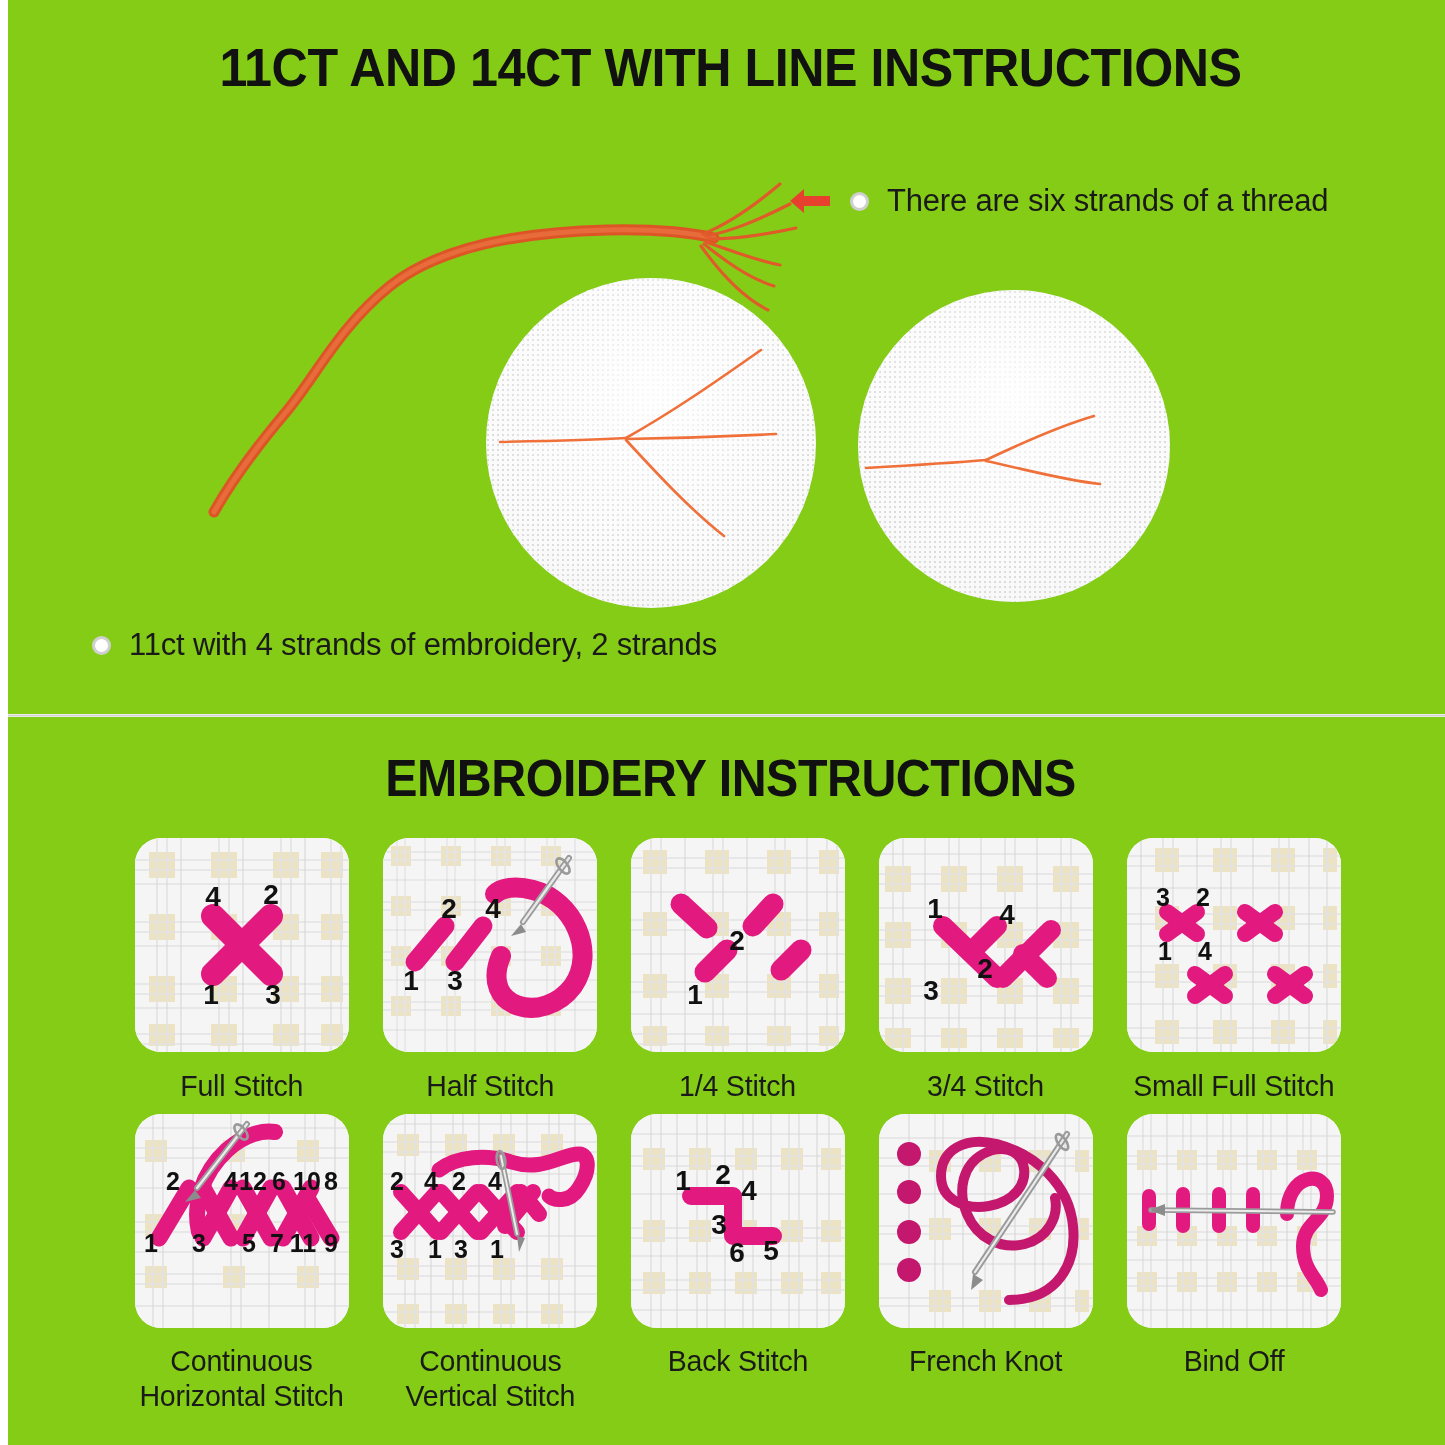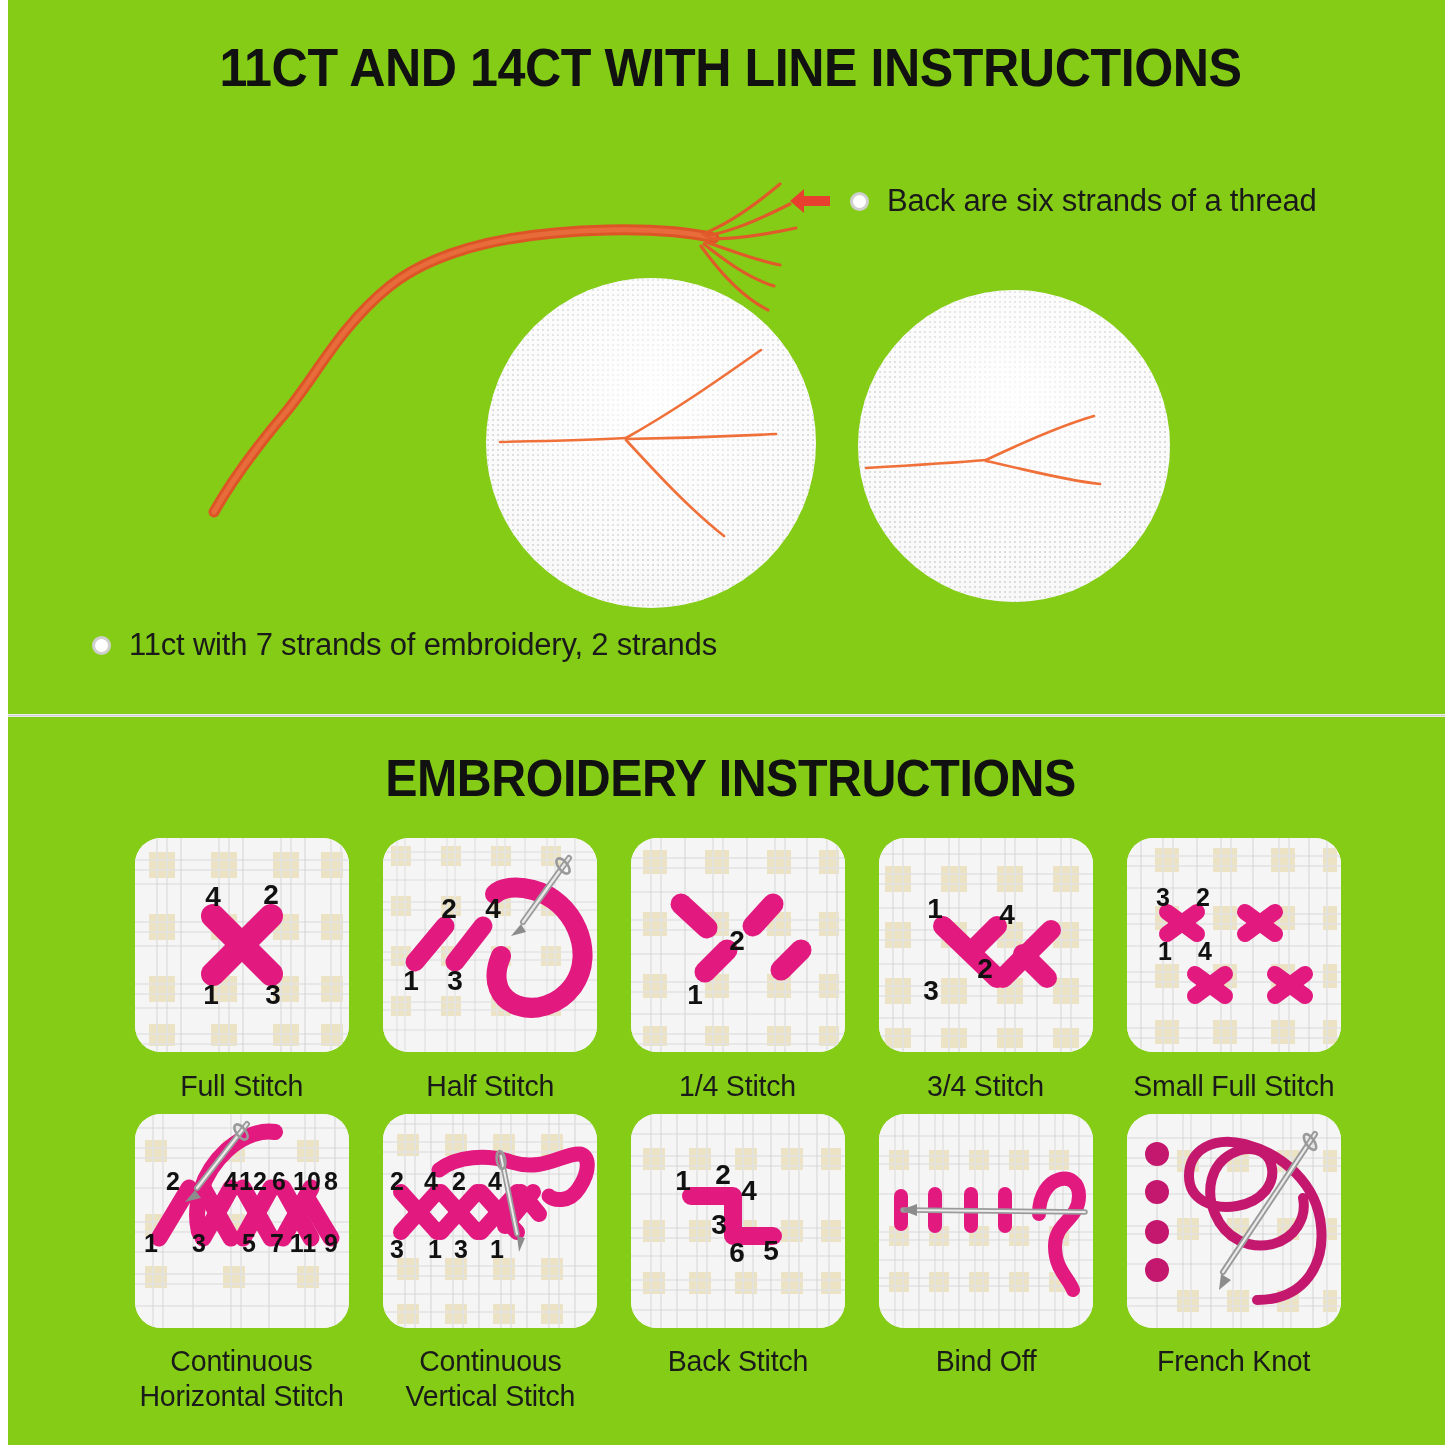--- a/index.html
+++ b/index.html
@@ -107,21 +107,21 @@
       <path d="M546 124 C 566 140, 590 158, 616 166" stroke-width="3.1"></path>
       <path d="M543 126 C 560 150, 582 176, 610 190" stroke-width="3.1"></path>
     </g>
   </svg>
 
   <div class="arrow-row">
     <svg class="red-arrow" viewBox="0 0 44 30">
       <path d="M2 15 L16 3 L16 10 L42 10 L42 20 L16 20 L16 27 Z" fill="#e8402e"></path>
     </svg>
     <span class="bullet-ring"></span>
-    <span class="note-text">Back are six strands of a thread</span>
+    <span class="note-text">There are six strands of a thread</span>
   </div>
 
   <div class="fabric-circle" id="circle-11ct">
     <div class="mesh"></div>
     <div class="mesh2"></div>
     <svg viewBox="0 0 330 330">
       <g fill="none" stroke="#f0703a" stroke-width="2.6" stroke-linecap="round">
         <path d="M14 164 C 60 163, 105 162, 140 160"></path>
         <path d="M140 160 C 190 132, 235 100, 275 72"></path>
         <path d="M140 161 C 200 160, 250 158, 290 156"></path>
@@ -137,21 +137,21 @@
       <g fill="none" stroke="#ef7038" stroke-width="2.6" stroke-linecap="round">
         <path d="M8 178 C 60 175, 105 172, 128 170"></path>
         <path d="M128 170 C 170 150, 205 135, 236 126"></path>
         <path d="M128 171 C 170 180, 205 190, 242 194"></path>
       </g>
     </svg>
   </div>
 
   <div class="caption-row" id="caption-11ct">
     <span class="bullet-ring"></span>
-    <span class="caption-text">11ct with 7 strands of embroidery, 2 strands</span>
+    <span class="caption-text">11ct with 4 strands of embroidery, 2 strands</span>
   </div>
 
   <div class="divider"></div>
 
   <div class="title-2">EMBROIDERY INSTRUCTIONS</div>
 
   <div class="grid">
 
     <div class="cell">
       <div class="tile">
@@ -560,20 +560,74 @@
         </svg>
       </div>
       <div class="cell-label">Back Stitch</div>
     </div>
 
     <div class="cell row2">
       <div class="tile">
         <svg class="weave" viewBox="0 0 214 214">
           <rect width="214" height="214" fill="#f5f5f5"></rect>
           <g fill="#ece3c4">
+            <rect x="50" y="36" width="22" height="22"></rect>
+              <rect x="100" y="36" width="22" height="22"></rect>
+            <rect x="150" y="36" width="22" height="22"></rect>
+              <rect x="196" y="36" width="14" height="22"></rect>
+            <rect x="50" y="104" width="22" height="22"></rect>
+              <rect x="100" y="104" width="22" height="22"></rect>
+            <rect x="150" y="104" width="22" height="22"></rect>
+              <rect x="196" y="104" width="14" height="22"></rect>
+            <rect x="50" y="176" width="22" height="22"></rect>
+              <rect x="100" y="176" width="22" height="22"></rect>
+            <rect x="150" y="176" width="22" height="22"></rect>
+              <rect x="196" y="176" width="14" height="22"></rect>
+          </g>
+          <g stroke="#e2e2e2" stroke-width="1.5">
+            <path d="M0 44 H214 M0 52 H214 M0 112 H214 M0 120 H214 M0 184 H214 M0 192 H214"></path>
+            <path d="M56 0 V214 M64 0 V214 M106 0 V214 M114 0 V214 M156 0 V214 M164 0 V214 M200 0 V214"></path>
+          </g>
+          <g stroke="#cfcfcf" stroke-width="1.2" opacity="0.7">
+            <path d="M0 24 H214 M0 80 H214 M0 150 H214"></path>
+            <path d="M30 0 V214 M84 0 V214 M136 0 V214 M186 0 V214"></path>
+          </g>
+        </svg>
+        <svg class="art" viewBox="0 0 214 214">
+          <g fill="#c4176e">
+            <circle cx="30" cy="40" r="12"></circle>
+            <circle cx="30" cy="78" r="12"></circle>
+            <circle cx="30" cy="118" r="12"></circle>
+            <circle cx="30" cy="156" r="12"></circle>
+          </g>
+          <g stroke="#c4176e" stroke-width="9" fill="none" stroke-linecap="round">
+            <path d="M29 36 C 34 32, 40 38, 34 44 C 28 50, 22 42, 28 36"></path>
+            <path d="M29 74 C 34 70, 40 76, 34 82 C 28 88, 22 80, 28 74"></path>
+            <path d="M29 114 C 34 110, 40 116, 34 122 C 28 128, 22 120, 28 114"></path>
+            <path d="M29 152 C 34 148, 40 154, 34 160 C 28 166, 22 158, 28 152"></path>
+          </g>
+          <path d="M130 186 C 178 186, 198 150, 194 112 C 190 70, 156 40, 118 30 C 86 22, 62 36, 62 62
+                   C 62 86, 86 96, 110 92 C 134 88, 150 70, 144 50 C 140 36, 122 30, 104 40
+                   C 84 51, 78 76, 88 100 C 98 124, 122 136, 146 130 C 168 124, 180 104, 176 84" stroke="#c4176e" stroke-width="10" fill="none" stroke-linecap="round" stroke-linejoin="round"></path>
+          <g>
+            <path d="M188 20 L96 158" stroke="#9a9a9a" stroke-width="6" stroke-linecap="round"></path>
+            <path d="M188 20 L96 158" stroke="#ececec" stroke-width="2.2" stroke-linecap="round"></path>
+            <path d="M94 160 L92 176 L104 166 Z" fill="#8c8c8c"></path>
+            <ellipse cx="183" cy="28" rx="4.2" ry="9" fill="none" stroke="#9a9a9a" stroke-width="2.6" transform="rotate(-34 183 28)"></ellipse>
+          </g>
+        </svg>
+      </div>
+      <div class="cell-label">French Knot</div>
+    </div>
+
+    <div class="cell row2">
+      <div class="tile">
+        <svg class="weave" viewBox="0 0 214 214">
+          <rect width="214" height="214" fill="#f5f5f5"></rect>
+          <g fill="#ece3c4">
             <rect x="10" y="36" width="20" height="20"></rect>
               <rect x="50" y="36" width="20" height="20"></rect>
             <rect x="90" y="36" width="20" height="20"></rect>
               <rect x="130" y="36" width="20" height="20"></rect>
             <rect x="170" y="36" width="20" height="20"></rect>
             <rect x="10" y="112" width="20" height="20"></rect>
               <rect x="50" y="112" width="20" height="20"></rect>
             <rect x="90" y="112" width="20" height="20"></rect>
               <rect x="130" y="112" width="20" height="20"></rect>
             <rect x="170" y="112" width="20" height="20"></rect>
@@ -603,68 +657,14 @@
           <g>
             <path d="M206 98 L24 96" stroke="#9a9a9a" stroke-width="5.5" stroke-linecap="round"></path>
             <path d="M206 98 L24 96" stroke="#ececec" stroke-width="2" stroke-linecap="round"></path>
             <path d="M22 96 L38 90 L38 102 Z" fill="#8c8c8c"></path>
           </g>
         </svg>
       </div>
       <div class="cell-label">Bind Off</div>
     </div>
 
-    <div class="cell row2">
-      <div class="tile">
-        <svg class="weave" viewBox="0 0 214 214">
-          <rect width="214" height="214" fill="#f5f5f5"></rect>
-          <g fill="#ece3c4">
-            <rect x="50" y="36" width="22" height="22"></rect>
-              <rect x="100" y="36" width="22" height="22"></rect>
-            <rect x="150" y="36" width="22" height="22"></rect>
-              <rect x="196" y="36" width="14" height="22"></rect>
-            <rect x="50" y="104" width="22" height="22"></rect>
-              <rect x="100" y="104" width="22" height="22"></rect>
-            <rect x="150" y="104" width="22" height="22"></rect>
-              <rect x="196" y="104" width="14" height="22"></rect>
-            <rect x="50" y="176" width="22" height="22"></rect>
-              <rect x="100" y="176" width="22" height="22"></rect>
-            <rect x="150" y="176" width="22" height="22"></rect>
-              <rect x="196" y="176" width="14" height="22"></rect>
-          </g>
-          <g stroke="#e2e2e2" stroke-width="1.5">
-            <path d="M0 44 H214 M0 52 H214 M0 112 H214 M0 120 H214 M0 184 H214 M0 192 H214"></path>
-            <path d="M56 0 V214 M64 0 V214 M106 0 V214 M114 0 V214 M156 0 V214 M164 0 V214 M200 0 V214"></path>
-          </g>
-          <g stroke="#cfcfcf" stroke-width="1.2" opacity="0.7">
-            <path d="M0 24 H214 M0 80 H214 M0 150 H214"></path>
-            <path d="M30 0 V214 M84 0 V214 M136 0 V214 M186 0 V214"></path>
-          </g>
-        </svg>
-        <svg class="art" viewBox="0 0 214 214">
-          <g fill="#c4176e">
-            <circle cx="30" cy="40" r="12"></circle>
-            <circle cx="30" cy="78" r="12"></circle>
-            <circle cx="30" cy="118" r="12"></circle>
-            <circle cx="30" cy="156" r="12"></circle>
-          </g>
-          <g stroke="#c4176e" stroke-width="9" fill="none" stroke-linecap="round">
-            <path d="M29 36 C 34 32, 40 38, 34 44 C 28 50, 22 42, 28 36"></path>
-            <path d="M29 74 C 34 70, 40 76, 34 82 C 28 88, 22 80, 28 74"></path>
-            <path d="M29 114 C 34 110, 40 116, 34 122 C 28 128, 22 120, 28 114"></path>
-            <path d="M29 152 C 34 148, 40 154, 34 160 C 28 166, 22 158, 28 152"></path>
-          </g>
-          <path d="M130 186 C 178 186, 198 150, 194 112 C 190 70, 156 40, 118 30 C 86 22, 62 36, 62 62
-                   C 62 86, 86 96, 110 92 C 134 88, 150 70, 144 50 C 140 36, 122 30, 104 40
-                   C 84 51, 78 76, 88 100 C 98 124, 122 136, 146 130 C 168 124, 180 104, 176 84" stroke="#c4176e" stroke-width="10" fill="none" stroke-linecap="round" stroke-linejoin="round"></path>
-          <g>
-            <path d="M188 20 L96 158" stroke="#9a9a9a" stroke-width="6" stroke-linecap="round"></path>
-            <path d="M188 20 L96 158" stroke="#ececec" stroke-width="2.2" stroke-linecap="round"></path>
-            <path d="M94 160 L92 176 L104 166 Z" fill="#8c8c8c"></path>
-            <ellipse cx="183" cy="28" rx="4.2" ry="9" fill="none" stroke="#9a9a9a" stroke-width="2.6" transform="rotate(-34 183 28)"></ellipse>
-          </g>
-        </svg>
-      </div>
-      <div class="cell-label">French Knot</div>
-    </div>
-
   </div>
 </div>
 
 </body></html>

